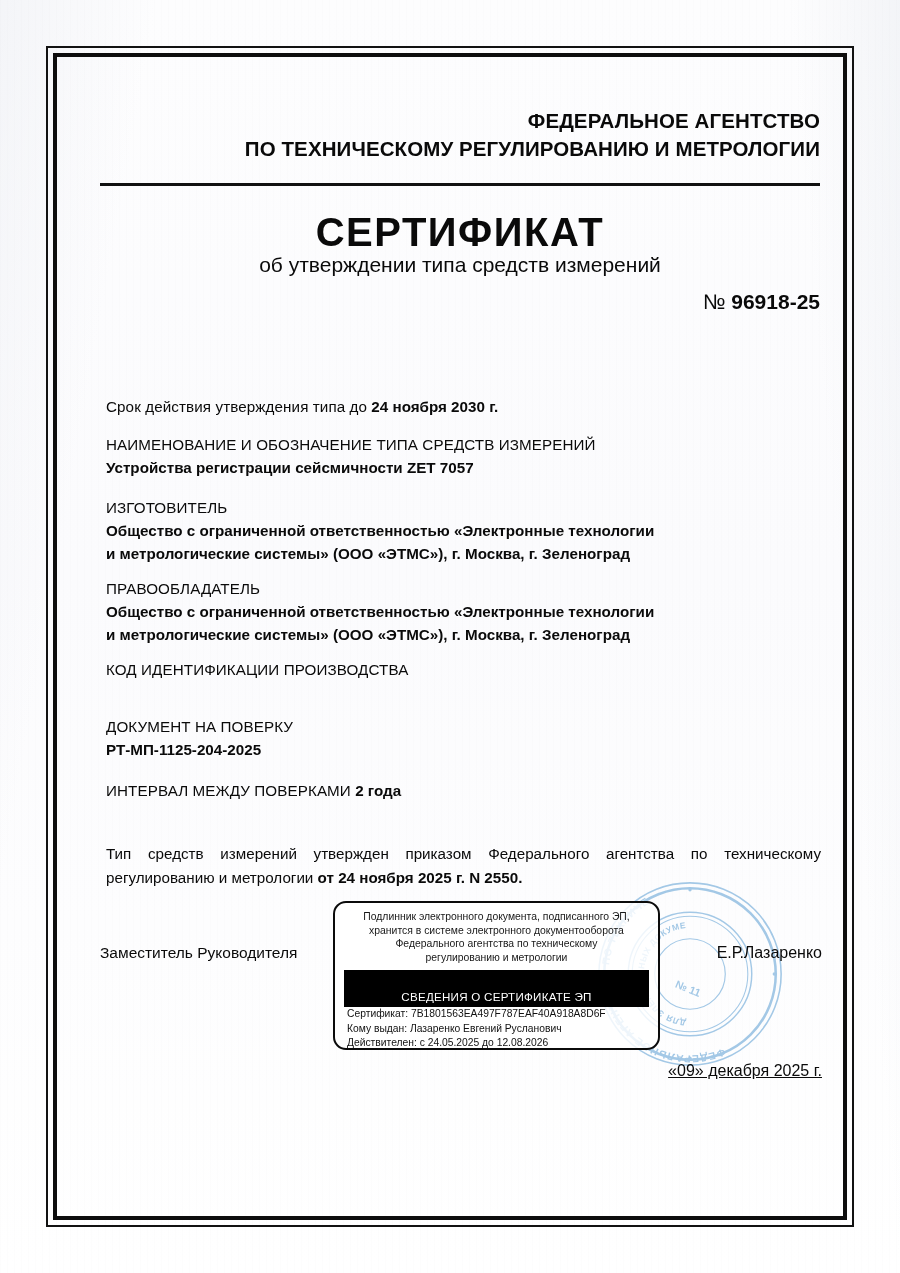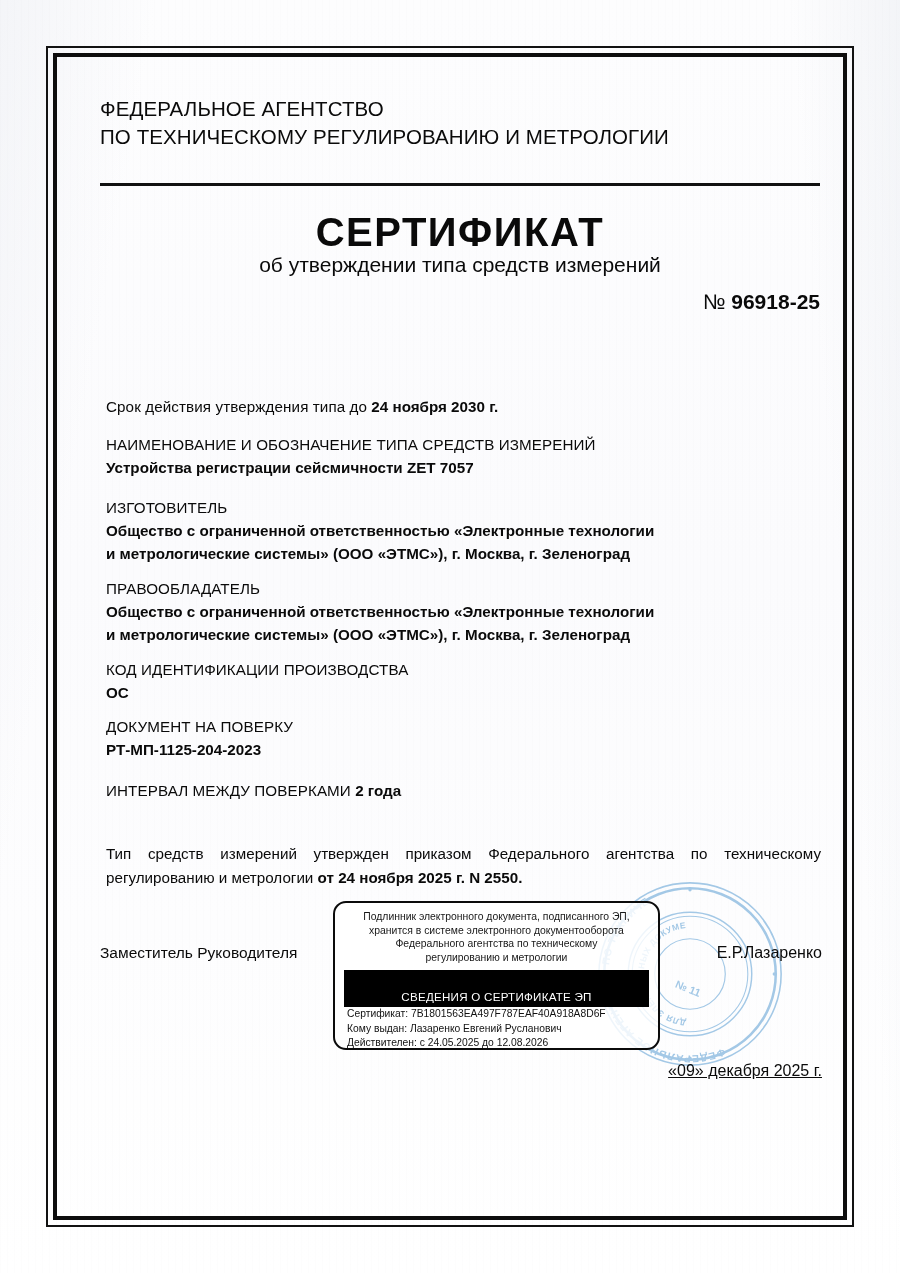--- a/index.html
+++ b/index.html
@@ -52,25 +52,25 @@
 
   
   .content {
     position: absolute;
     left: 0; top: 0;
     width: 900px; height: 1273px;
   }
 
   .agency {
     position: absolute;
-    left: 100px; top: 95px;
+    left: 100px; top: 107px;
     width: 720px;
-    text-align: left;
+    text-align: right;
     font-size: 20.5px;
-    font-weight: normal;
+    font-weight: bold;
     letter-spacing: .1px;
     line-height: 1.38;
   }
   .agency div { white-space: nowrap; }
 
   .rule {
     position: absolute;
     left: 100px; top: 183px;
     width: 720px; height: 0;
     border-top: 3px solid #111;
@@ -237,26 +237,25 @@
     </div>
 
     <div class="body-block b-holder">
       <div class="lbl">ПРАВООБЛАДАТЕЛЬ</div>
       <div class="val-line">Общество с ограниченной ответственностью «Электронные технологии</div>
       <div class="val-line">и метрологические системы» (ООО «ЭТМС»), г. Москва, г. Зеленоград</div>
     </div>
 
     <div class="body-block b-code">
       <div class="lbl">КОД ИДЕНТИФИКАЦИИ ПРОИЗВОДСТВА</div>
-      <div class="val-line">ОС</div>
     </div>
 
     <div class="body-block b-doc">
       <div class="lbl">ДОКУМЕНТ НА ПОВЕРКУ</div>
-      <div class="val-line">РТ-МП-1125-204-2023</div>
+      <div class="val-line">РТ-МП-1125-204-2025</div>
     </div>
 
     <div class="body-block b-interval">
       <span class="lbl">ИНТЕРВАЛ МЕЖДУ ПОВЕРКАМИ</span>
       <span class="val">2 года</span>
     </div>
 
     <div class="approval">
       <span>Тип средств измерений утвержден приказом Федерального агентства по техническому регулированию и метрологии</span>
       <span class="b">от 24 ноября 2025 г. N 2550.</span>

